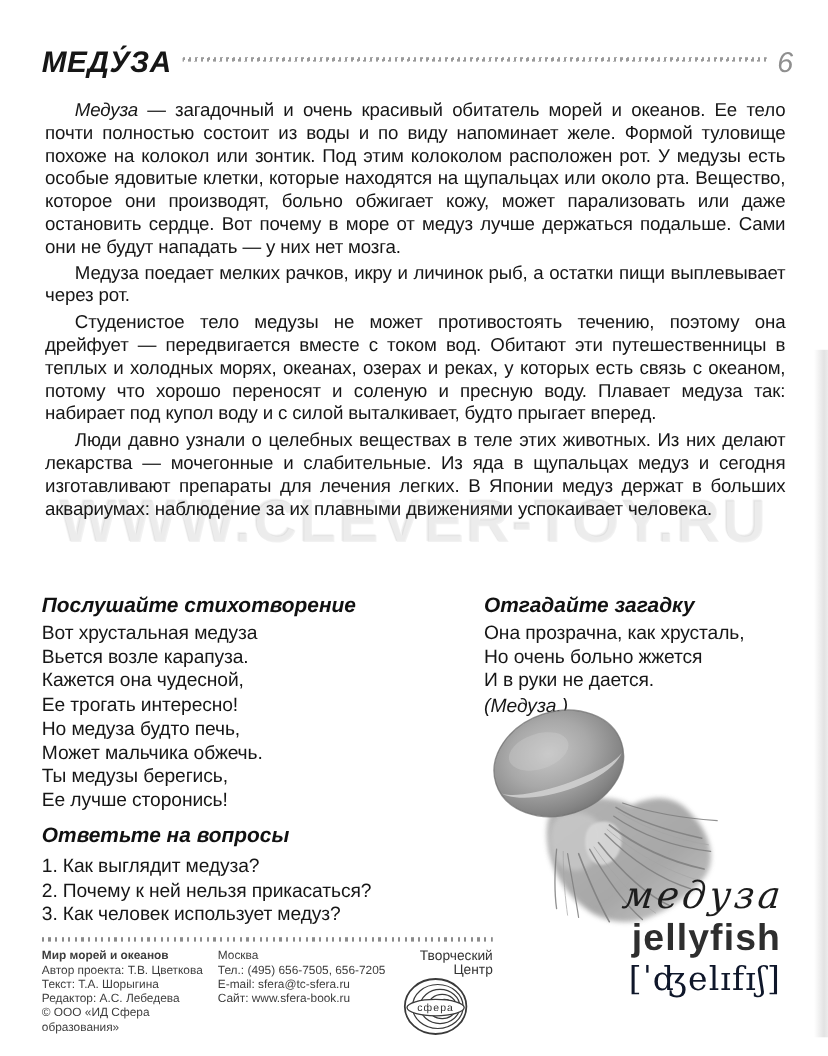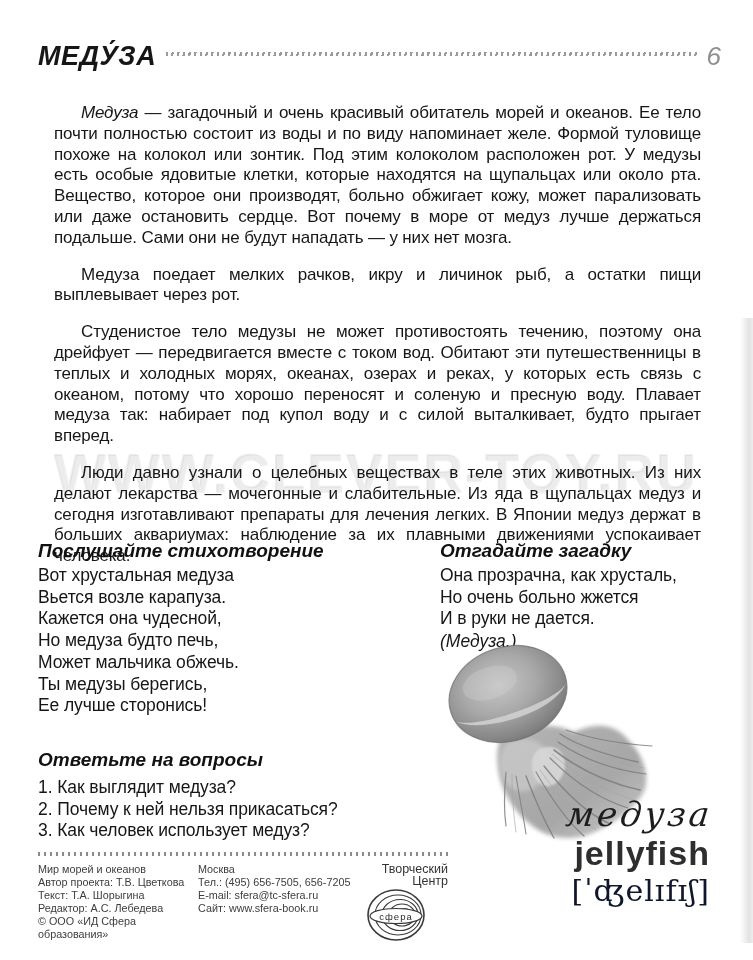--- a/index.html
+++ b/index.html
@@ -30,21 +30,21 @@
   .page-number {
     font-style:italic; font-size:26px; line-height:26px;
     color:#8f8f8f; font-weight:400;
   }
 
   
   .article {
     position:absolute; left:38px; top:87px; width:679px;
   }
   .article p {
-    margin:16px;
+    margin:3px;
     font-size:17px; line-height:20.8px;
     text-align:justify; text-indent:27px;
     letter-spacing:-0.15px;
   }
   .lead-italic { font-style:italic; }
 
   
   .section-heading {
     font-style:italic; font-weight:bold;
     font-size:19px; line-height:22px; margin:0 0 3px 0;
@@ -85,21 +85,21 @@
   
   .footer { position:absolute; left:38px; top:852px; width:410px; }
   .footer-dots {
     height:3.5px; margin-bottom:7px;
     background:repeating-linear-gradient(90deg,#8a8a8a 0 2px,transparent 2px 6px);
   }
   .footer-cols { display:flex; align-items:flex-start; }
   .f-col { font-size:10.8px; line-height:13px; color:#3d3d3d; }
   .f-left { width:160px; }
   .f-center { width:168px; }
-  .f-title { font-weight:normal; }
+  .f-title { font-weight:bold; }
   .f-logo { width:82px; position:relative; }
   .f-logo-text { text-align:right; font-size:12.5px; line-height:12px; color:#333; }
   .f-logo svg { display:block; margin-top:1px; }
 
   
   .watermark {
     position:absolute; left:0; right:0; top:442px;
     text-align:center;
     font-weight:bold; font-size:55px; letter-spacing:2px;
     color:rgba(130,130,130,0.10);
@@ -129,20 +129,21 @@
     <p>Медуза поедает мелких рачков, икру и личинок рыб, а остатки пищи выплевывает через рот.</p>
     <p>Студенистое тело медузы не может противостоять течению, поэтому она дрейфует — передвигается вместе с током вод. Обитают эти путешественницы в теплых и холодных морях, океанах, озерах и реках, у которых есть связь с океаном, потому что хорошо переносят и соленую и пресную воду. Плавает медуза так: набирает под купол воду и с силой выталкивает, будто прыгает вперед.</p>
     <p>Люди давно узнали о целебных веществах в теле этих животных. Из них делают лекарства — мочегонные и слабительные. Из яда в щупальцах медуз и сегодня изготавливают препараты для лечения легких. В Японии медуз держат в больших аквариумах: наблюдение за их плавными движениями успокаивает человека.</p>
   </div>
 
   <div class="poem-block">
     <div class="section-heading">Послушайте стихотворение</div>
     <div class="verse-line">Вот хрустальная медуза</div>
     <div class="verse-line">Вьется возле карапуза.</div>
     <div class="verse-line">Кажется она чудесной,</div>
+    <div class="verse-line">Ее трогать интересно!</div>
     <div class="verse-line">Но медуза будто печь,</div>
     <div class="verse-line">Может мальчика обжечь.</div>
     <div class="verse-line">Ты медузы берегись,</div>
     <div class="verse-line">Ее лучше сторонись!</div>
   </div>
 
   <div class="riddle-block">
     <div class="section-heading">Отгадайте загадку</div>
     <div class="verse-line">Она прозрачна, как хрусталь,</div>
     <div class="verse-line">Но очень больно жжется</div>

